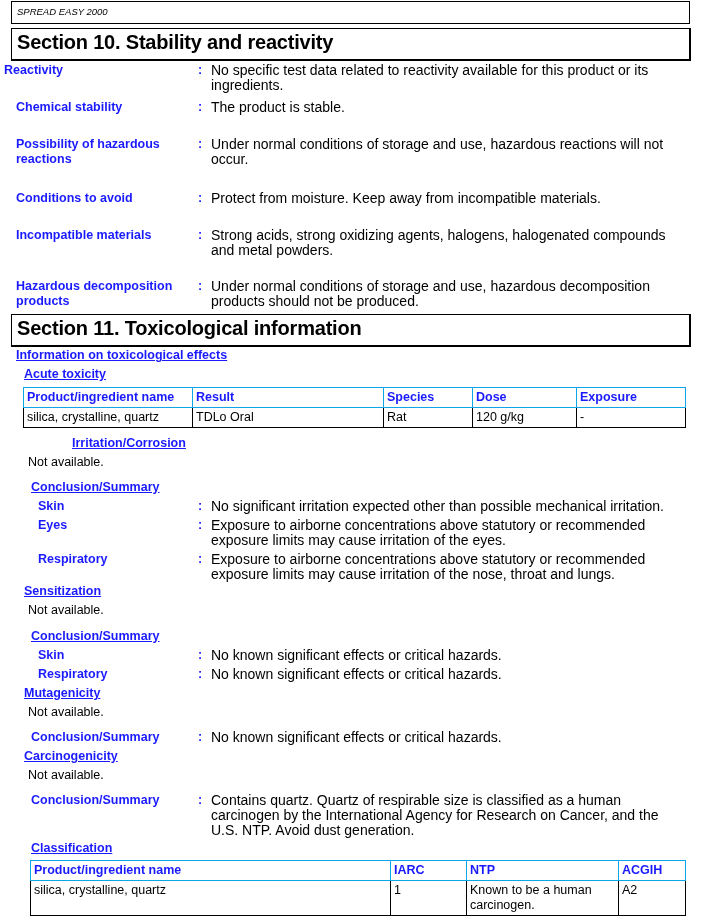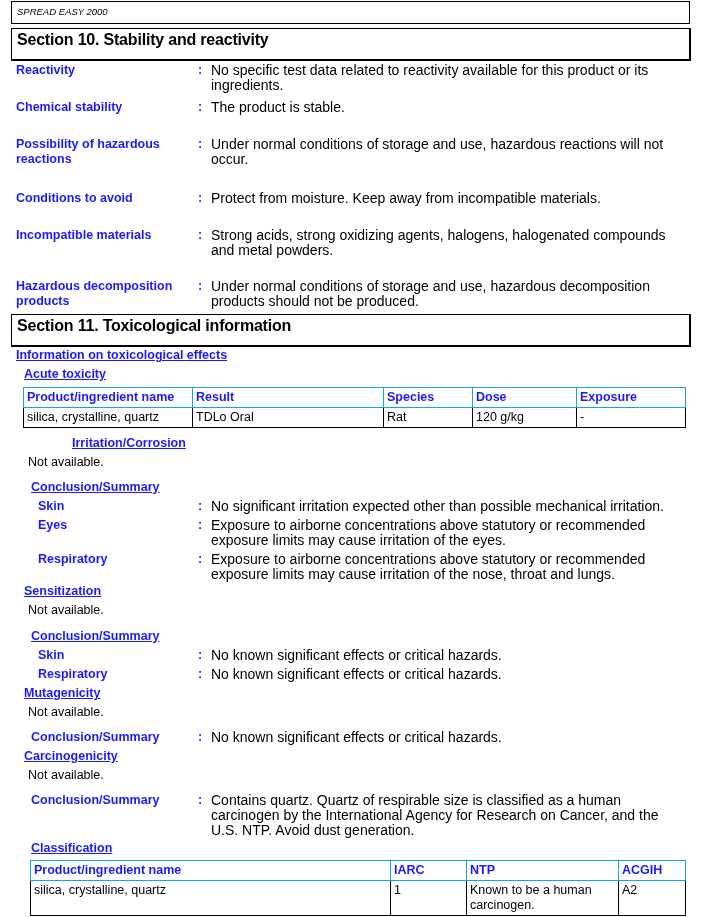--- a/index.html
+++ b/index.html
@@ -2,21 +2,21 @@
 <html><head>
 <meta charset="utf-8">
 <style>
   html, body { margin: 0; padding: 0; background: #ffffff; }
   body { width: 722px; height: 917px; overflow: hidden; position: relative;
          font-family: "Liberation Sans", sans-serif; color: #000; font-size: 12.5px; }
   .abs { position: absolute; }
   .header-box { left: 11px; top: 1px; width: 677px; height: 21px; border: 1px solid #000; }
   .header-box span { position: absolute; left: 5px; top: 4px; font-size: 9.5px; font-style: italic; }
   .section-box { left: 11px; width: 677px; height: 30px; border: 1px solid #000; border-width: 1px 2px 2px 1px; }
-  .section-box span { position: absolute; left: 5px; top: 2px; font-size: 16px; font-weight: bold; letter-spacing: -0.2px; }
+  .section-box span { position: absolute; left: 5px; top: 2px; font-size: 20px; font-weight: bold; letter-spacing: -0.2px; }
   .lbl { color: #1a1aff; font-weight: bold; font-size: 12.5px; line-height: 15px; }
   .colon { color: #1a1aff; font-weight: bold; }
   .val { font-size: 14px; line-height: 15px; }
   .ul { color: #1a1aff; font-weight: bold; text-decoration: underline; font-size: 12.5px; }
   .na { font-size: 12.5px; }
   table.t { position: absolute; border-collapse: collapse; font-size: 12.5px; }
   table.t th { color: #1a1aff; font-weight: bold; text-align: left; padding: 2px 3px; border: 1px solid #0ea5e9; line-height: 15px; }
   table.t td { text-align: left; vertical-align: top; padding: 2px 3px; border: 1px solid #000; line-height: 15px; }
 </style>
 </head>
@@ -24,21 +24,21 @@
 
 <div class="abs header-box">
   <span>SPREAD EASY 2000</span>
 </div>
 
 <div class="abs section-box" style="top:28px;">
   <span>Section 10. Stability and reactivity</span>
 </div>
 
 <div>
-  <div class="abs lbl" style="left:16px;top:63px;width:175px;">Reactivity</div>
+  <div class="abs lbl" style="left:4px;top:63px;width:175px;">Reactivity</div>
   <div class="abs colon" style="left:198px;top:63px;">:</div>
   <div class="abs val" style="left:211px;top:63px;width:480px;">No specific test data related to reactivity available for this product or its ingredients.</div>
 
   <div class="abs lbl" style="left:16px;top:100px;width:175px;">Chemical stability</div>
   <div class="abs colon" style="left:198px;top:100px;">:</div>
   <div class="abs val" style="left:211px;top:100px;width:480px;">The product is stable.</div>
 
   <div class="abs lbl" style="left:16px;top:137px;width:165px;">Possibility of hazardous reactions</div>
   <div class="abs colon" style="left:198px;top:137px;">:</div>
   <div class="abs val" style="left:211px;top:137px;width:480px;">Under normal conditions of storage and use, hazardous reactions will not occur.</div>

